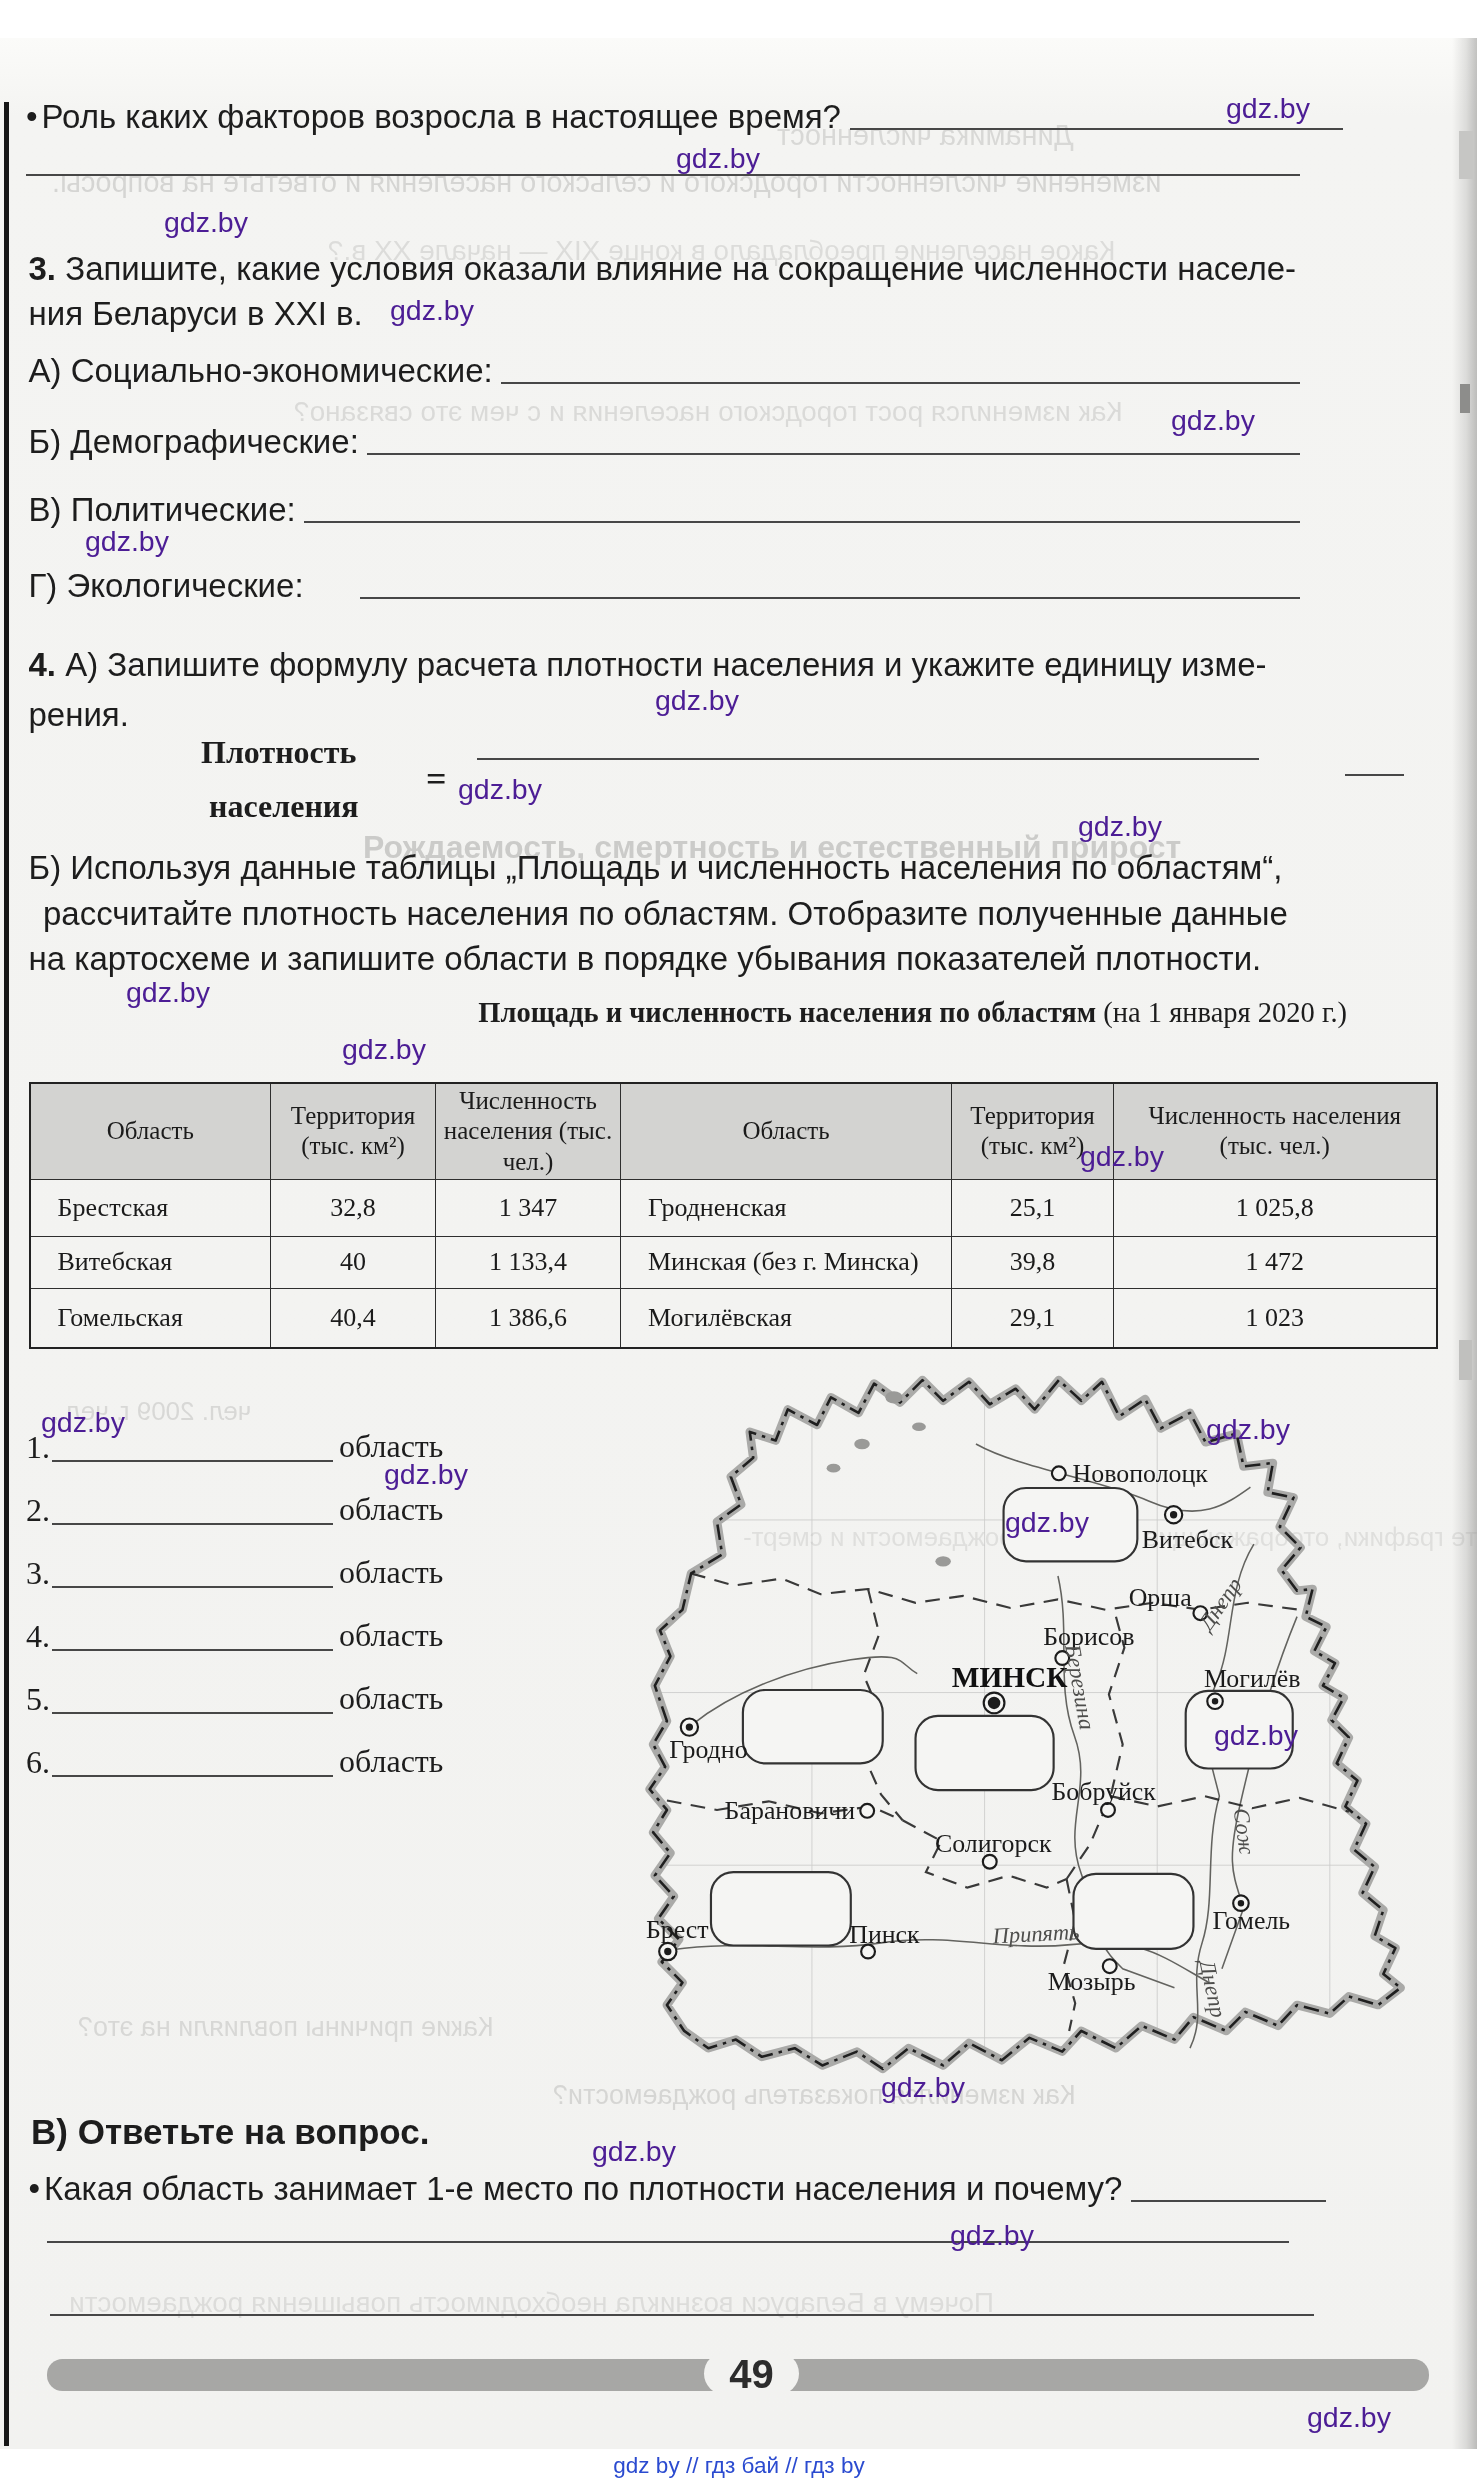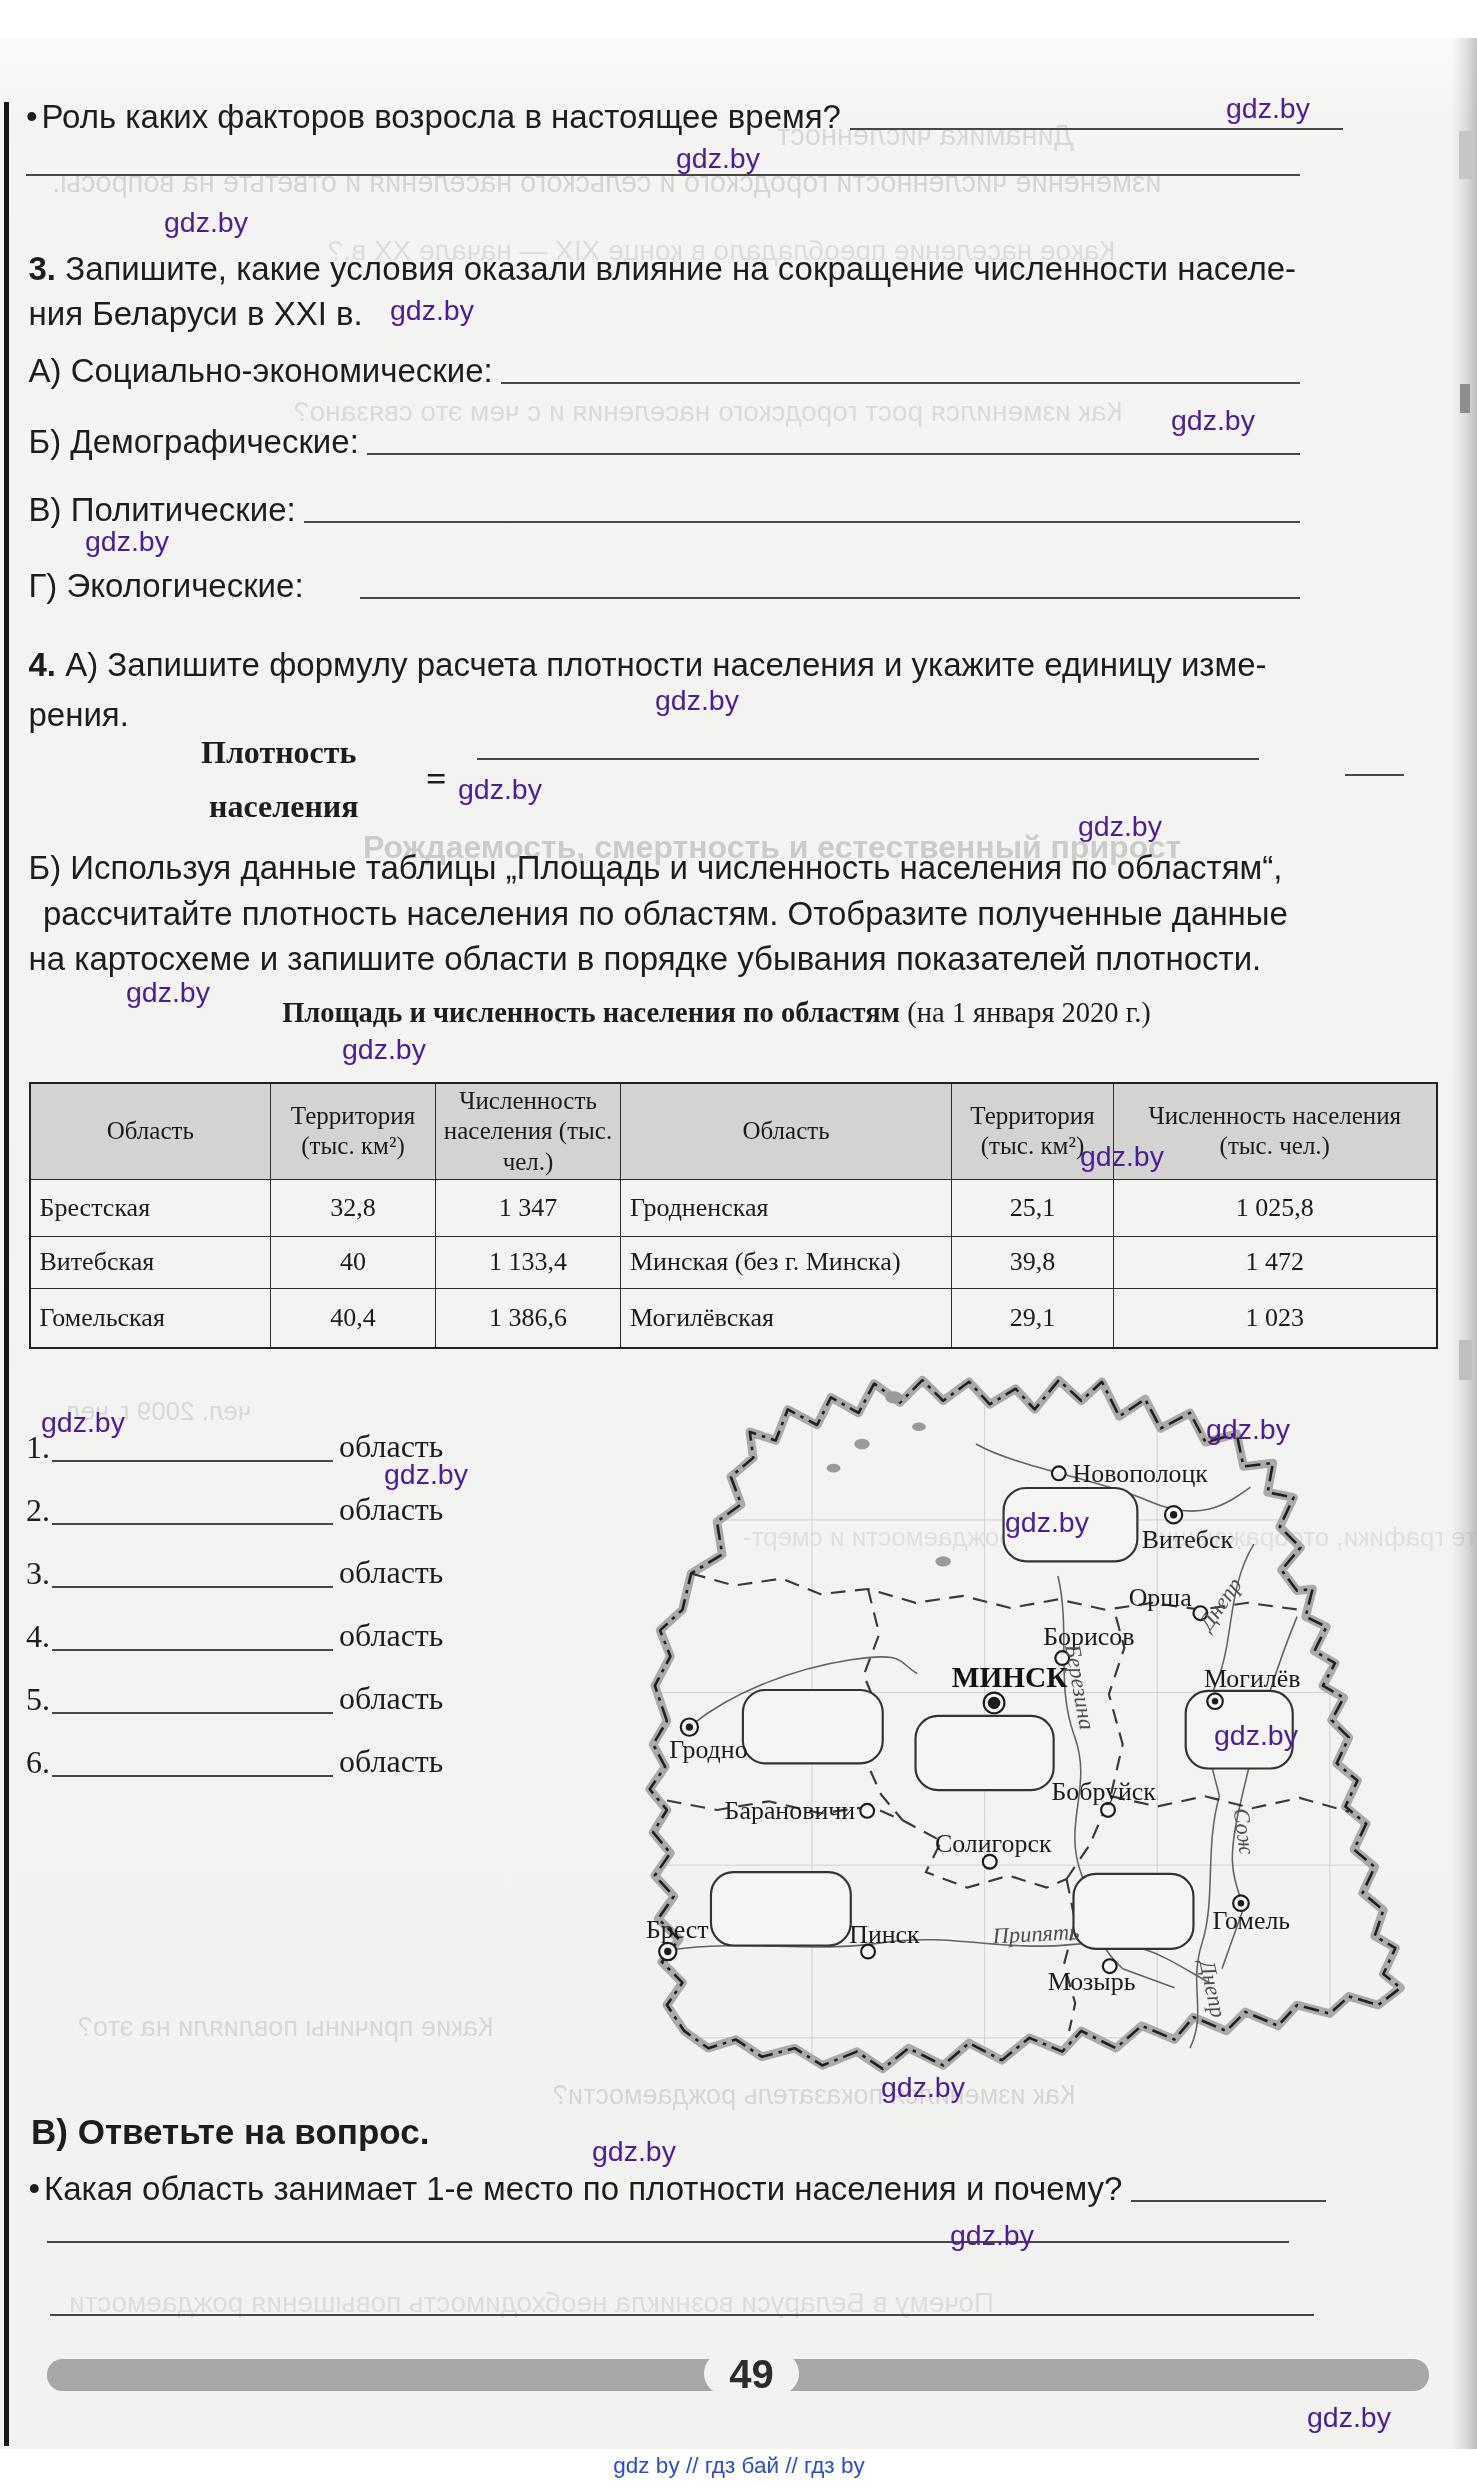--- a/index.html
+++ b/index.html
@@ -21,21 +21,21 @@
   .uline{position:absolute;border-bottom:2.2px solid #474747;z-index:2;}
   .wm{position:absolute;font-size:28.5px;color:#4c1d95;white-space:nowrap;z-index:6;}
   .ghost{position:absolute;color:#9b9b99;white-space:nowrap;z-index:1;}
   .mir{transform:scaleX(-1);}
   #ptable{position:absolute;left:28.5px;top:1082px;width:1407px;border-collapse:collapse;table-layout:fixed;
           font-family:"Liberation Serif","DejaVu Serif",serif;font-size:26px;color:#1b1b1b;z-index:2;}
   #ptable th,#ptable td{border:1.7px solid #2e2e2e;overflow:hidden;}
   #ptable{border:2.6px solid #222;}
   #ptable thead th{background:#d3d3d1;font-weight:normal;font-size:25px;line-height:1.22;height:90px;padding:1.7px 5.2px;}
   #ptable td{text-align:center;}
-  #ptable td.name{text-align:left;padding-left:9px;}
+  #ptable td.name{text-align:left;padding-left:27px;}
   .listnum{position:absolute;font-family:"Liberation Serif",serif;font-size:32px;z-index:2;}
   .listword{position:absolute;font-family:"Liberation Serif",serif;font-size:32px;z-index:2;}
   #mapsvg{position:absolute;left:635px;top:1366px;z-index:3;}
   .city-label{font-family:"Liberation Serif","DejaVu Serif",serif;font-size:30px;fill:#1b1b1b;}
   .cap-label{font-family:"Liberation Serif","DejaVu Serif",serif;font-size:34px;font-weight:bold;fill:#111;}
   .river-label{font-family:"Liberation Serif","DejaVu Serif",serif;font-style:italic;font-size:26px;fill:#4e4e4c;}
   #pagebar{position:absolute;left:47px;top:2359px;width:1382px;height:32px;background:#a7a7a5;border-radius:15.5px;z-index:2;}
   #pagenotch{position:absolute;left:704px;top:2352px;width:95px;height:43px;background:#f2f2f0;border-radius:21.6px;z-index:3;}
   #pagenum{position:absolute;left:704px;top:2352px;width:95px;text-align:center;font-size:40px;font-weight:bold;color:#2c2c2c;z-index:4;}
   #bluefooter{position:absolute;left:0;top:2453px;width:100%;text-align:center;font-size:22.5px;color:#2b4bd0;z-index:2;}
@@ -97,21 +97,21 @@
   <div class="t serif bold" style="left:201px;top:734px;font-size:32px;">Плотность</div>
   <div class="t serif bold" style="left:201px;top:788px;font-size:32px;margin-left:8px;">населения</div>
   <div class="t serif bold" style="left:426px;top:758px;font-size:36px;">=</div>
   <div class="uline" style="left:477px;top:758px;width:782px;"></div>
   <div class="uline" style="left:1345px;top:774px;width:59px;"></div>
 
   <div class="t" style="left:28.5px;top:849px;">Б) Используя данные таблицы „Площадь и численность населения по областям“,</div>
   <div class="t" style="left:43px;top:895px;">рассчитайте плотность населения по областям. Отобразите полученные данные</div>
   <div class="t" style="left:28.5px;top:940px;">на картосхеме и запишите области в порядке убывания показателей плотности.</div>
 
-  <div class="t serif" style="left:86px;top:997px;width:1261px;text-align:center;font-size:28.5px;white-space:nowrap;">
+  <div class="t serif" style="left:86px;top:997px;width:1261px;text-align:right;font-size:28.5px;white-space:nowrap;">
     <span class="bold">Площадь и численность населения по областям</span><span> (на 1 января 2020 г.)</span>
   </div>
 
   <table id="ptable">
     <colgroup>
       <col style="width:241px">
         <col style="width:165px">
         <col style="width:185px">
       <col style="width:331px">
         <col style="width:162px">

